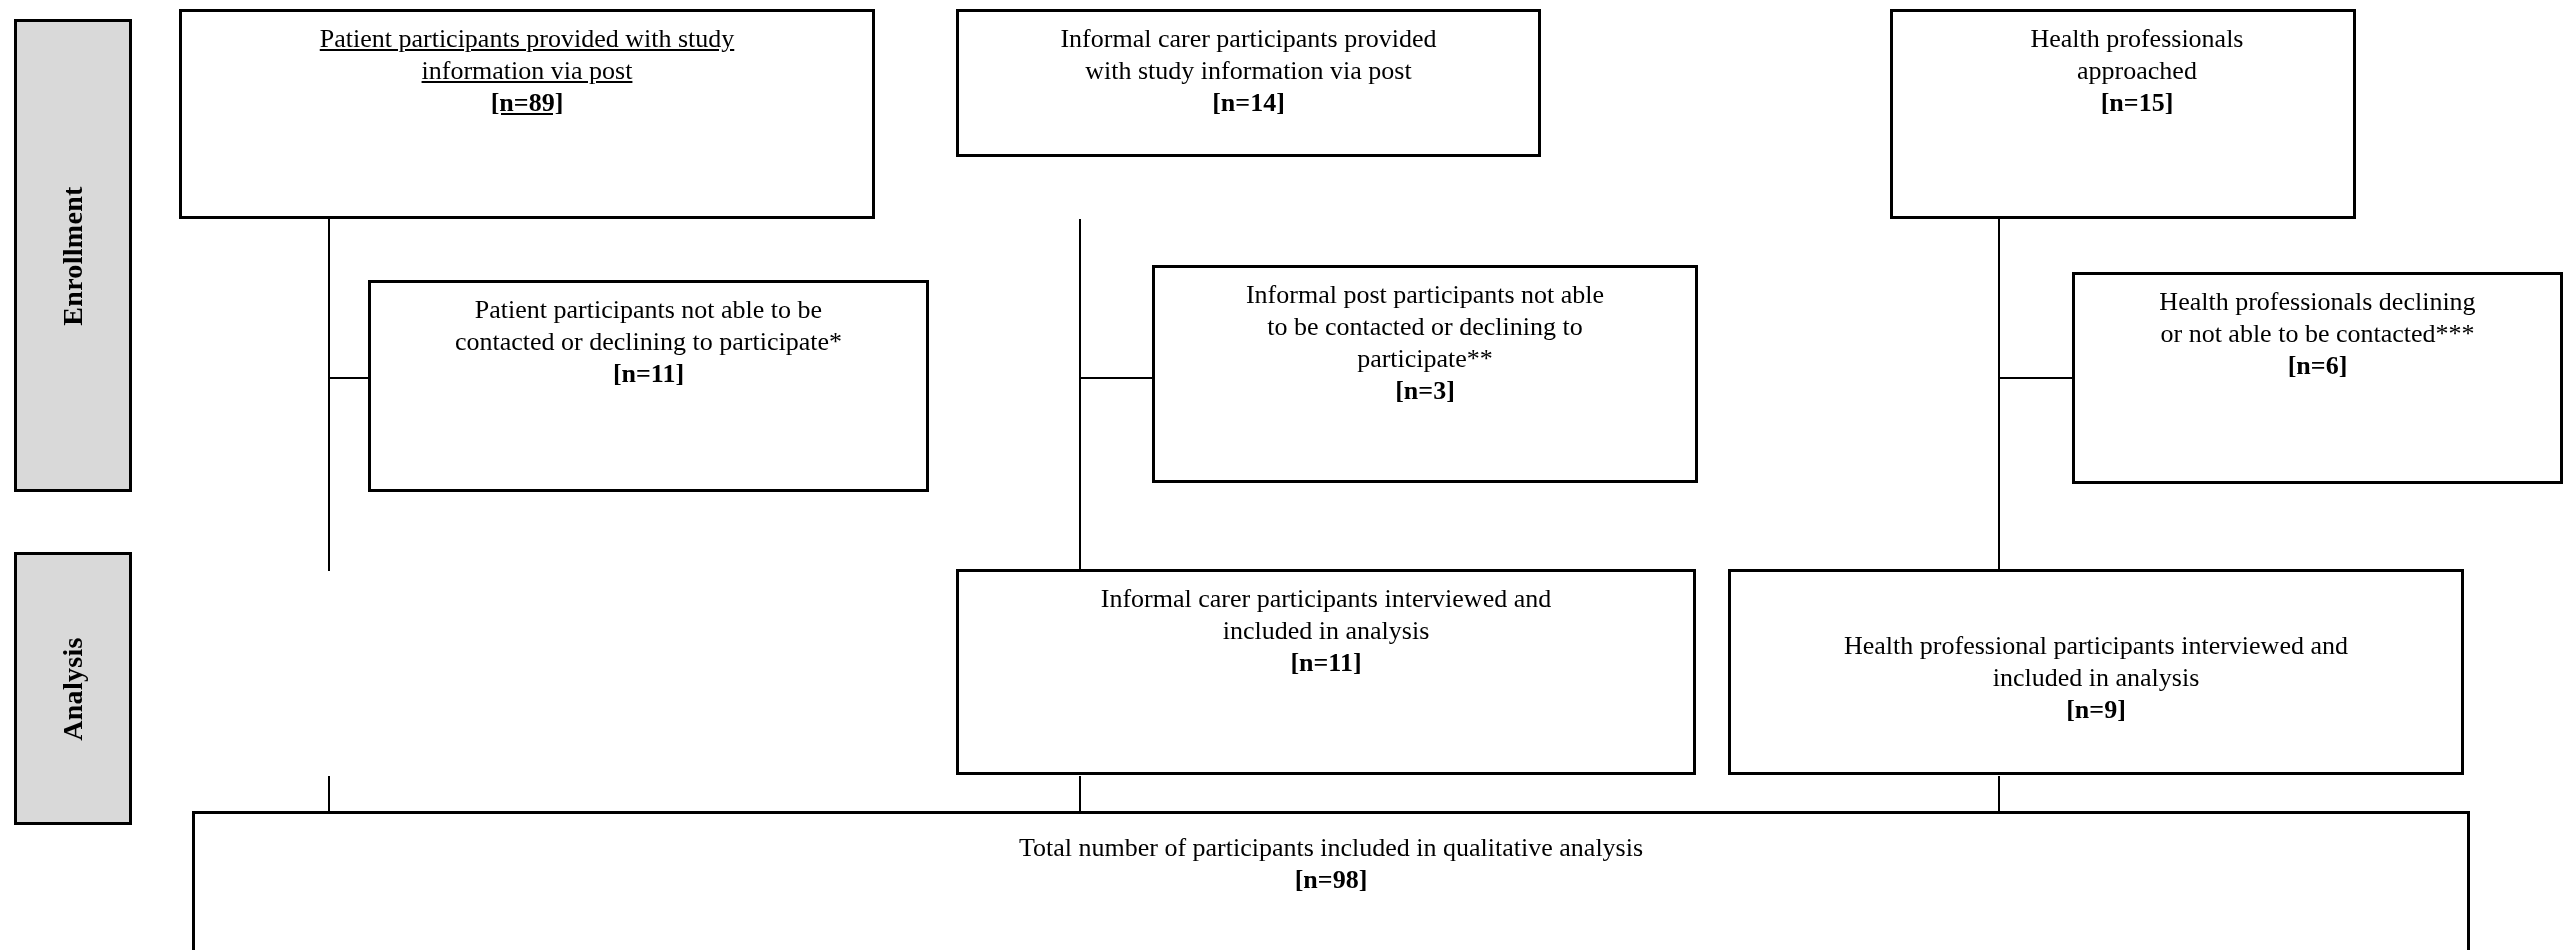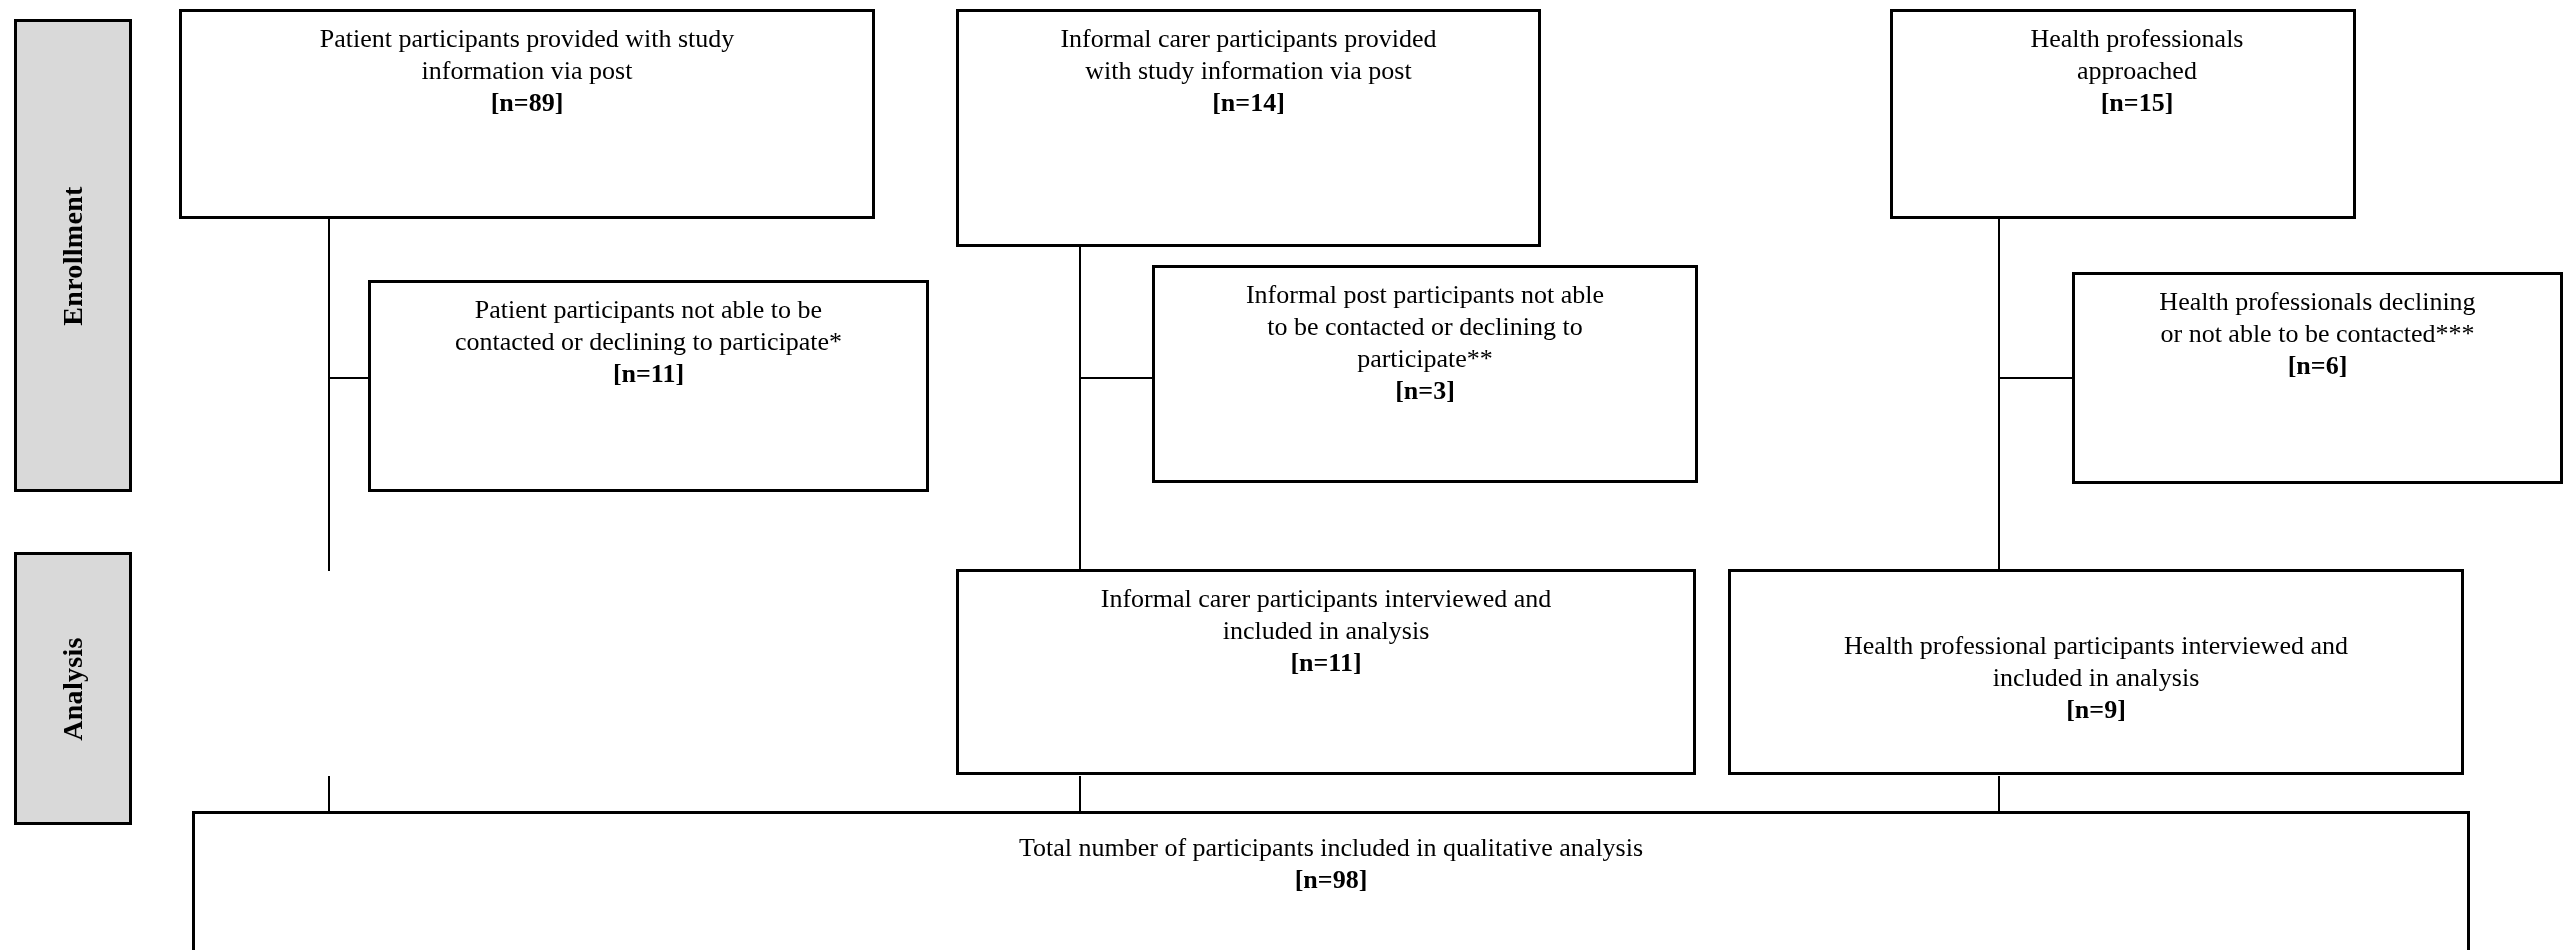--- a/index.html
+++ b/index.html
@@ -98,27 +98,27 @@
   <div class="vline" style="left:328px; top:776px; width:1.9px; height:36px;"></div>
 
   <div class="vline" style="left:1079px; top:219px; width:1.9px; height:352px;"></div>
   <div class="hline" style="left:1079px; top:377px; width:74px; height:1.9px;"></div>
   <div class="vline" style="left:1079px; top:776px; width:1.9px; height:36px;"></div>
 
   <div class="vline" style="left:1998px; top:219px; width:1.9px; height:352px;"></div>
   <div class="hline" style="left:1998px; top:377px; width:75px; height:1.9px;"></div>
   <div class="vline" style="left:1998px; top:776px; width:1.9px; height:36px;"></div>
 
-  <div class="fbox" style="left:179px; top:9px; width:696px; height:210px;">
+  <div class="fbox" style="left:179px; top:9px; width:696px; height:210px;text-decoration:underline;">
     <span class="line">Patient participants provided with study</span>
     <span class="line">information via post</span>
     <span class="line bold">[n=89]</span>
   </div>
 
-  <div class="fbox" style="left:956px; top:9px; width:585px; height:238px;">
+  <div class="fbox" style="left:956px; top:9px; width:585px; height:148px;">
     <span class="line">Informal carer participants provided</span>
     <span class="line">with study information via post</span>
     <span class="line bold">[n=14]</span>
   </div>
 
   <div class="fbox" style="left:1890px; top:9px; width:466px; height:210px;padding-left:28px;">
     <span class="line">Health professionals</span>
     <span class="line">approached</span>
     <span class="line bold">[n=15]</span>
   </div>

